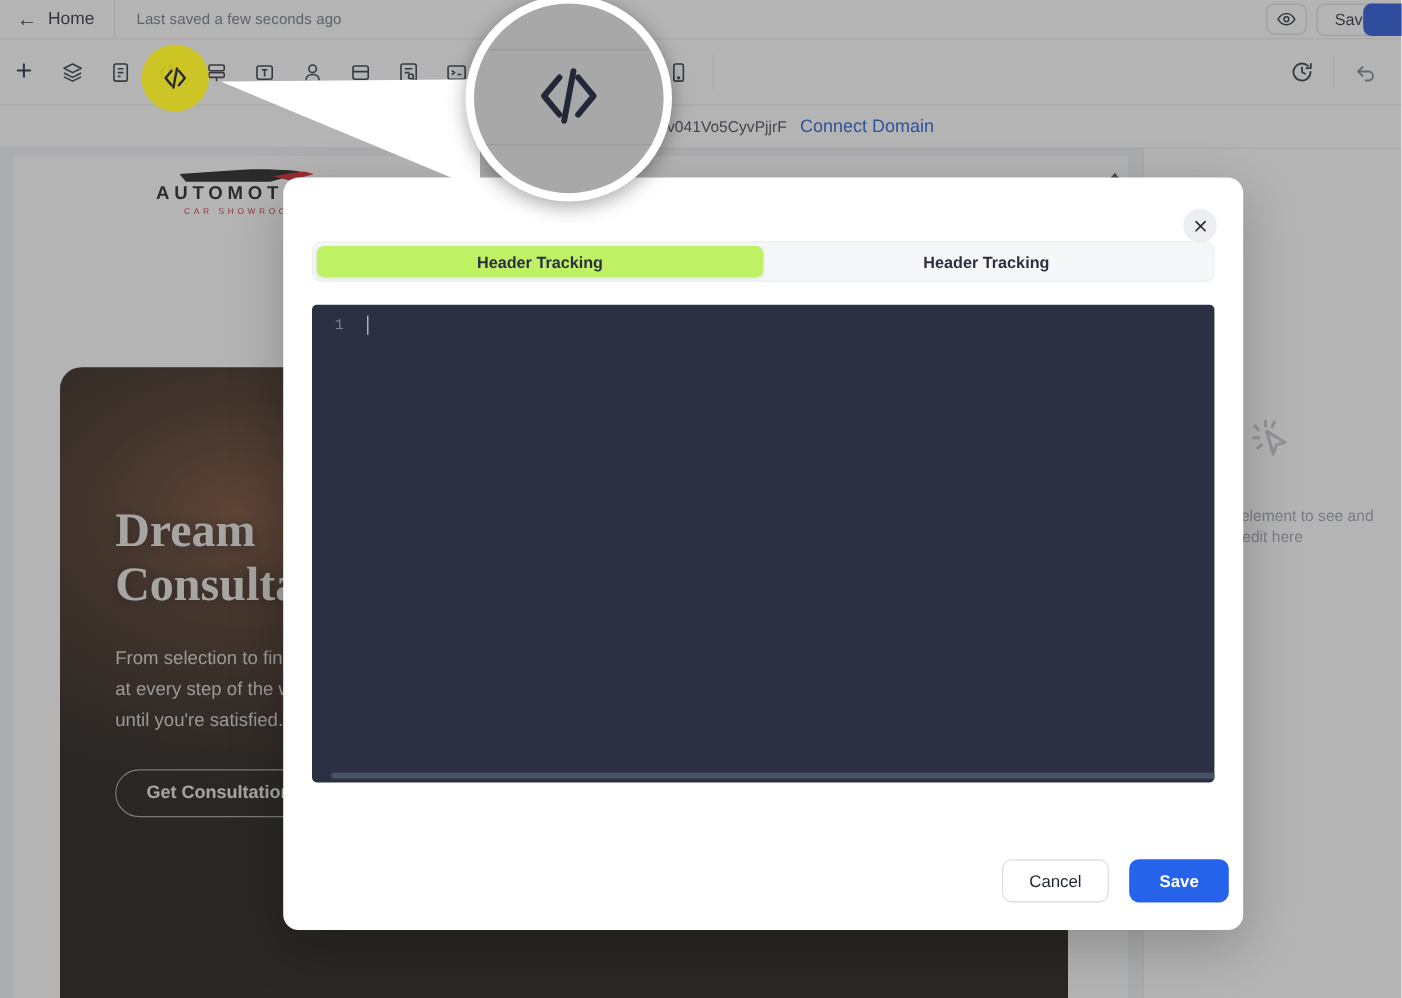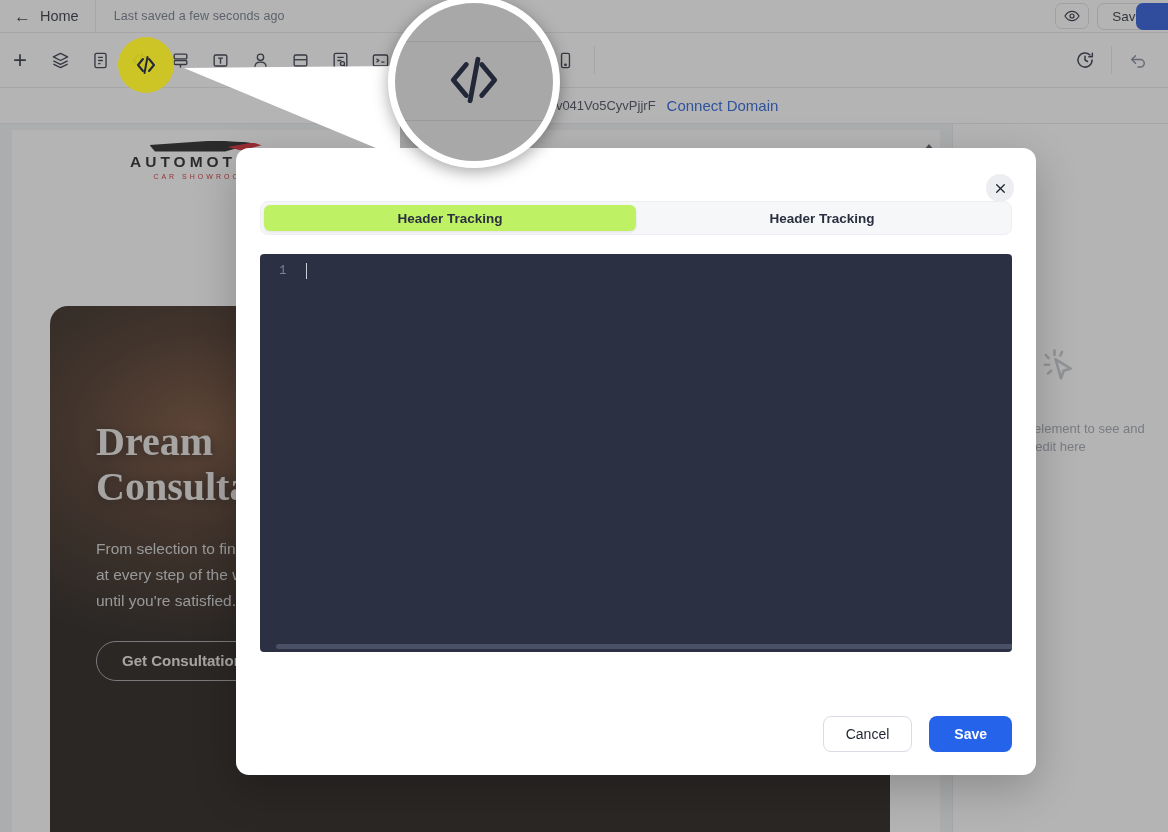--- a/index.html
+++ b/index.html
@@ -170,21 +170,21 @@
   }
   .gutter-num {
     position: absolute; left: 19px; top: 10px; font-size: 12.5px; color: #7b8194;
   }
   .code-caret { position: absolute; left: 46px; top: 9px; width: 1px; height: 16px; background: #c9cedb; }
   .editor-scrollbar {
     position: absolute; left: 16px; bottom: 3px; width: 752px; height: 5px;
     background: #4a5066; border-radius: 3px;
   }
   .modal-actions {
-    position: absolute; right: 24px; bottom: 23px; display: flex; align-items: center; gap: 17px;
+    position: absolute; right: 12px; bottom: 23px; display: flex; align-items: center; gap: 17px;
   }
   .btn-cancel {
     height: 36px; padding: 0 22px; border: 1px solid #d9dce3; border-radius: 8px;
     background: #fff; font-size: 14px; color: #1f2430; cursor: pointer;
   }
   .btn-save {
     height: 36px; padding: 0 25px; border: none; border-radius: 8px;
     background: #2563eb; font-size: 14px; color: #ffffff; font-weight: 600; cursor: pointer;
   }
 

